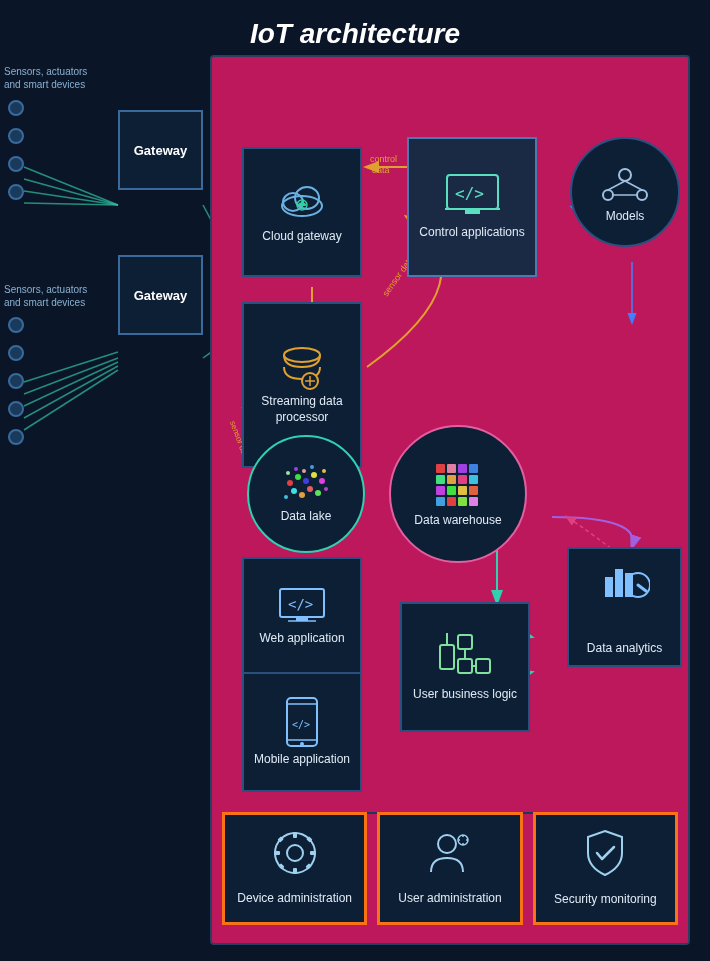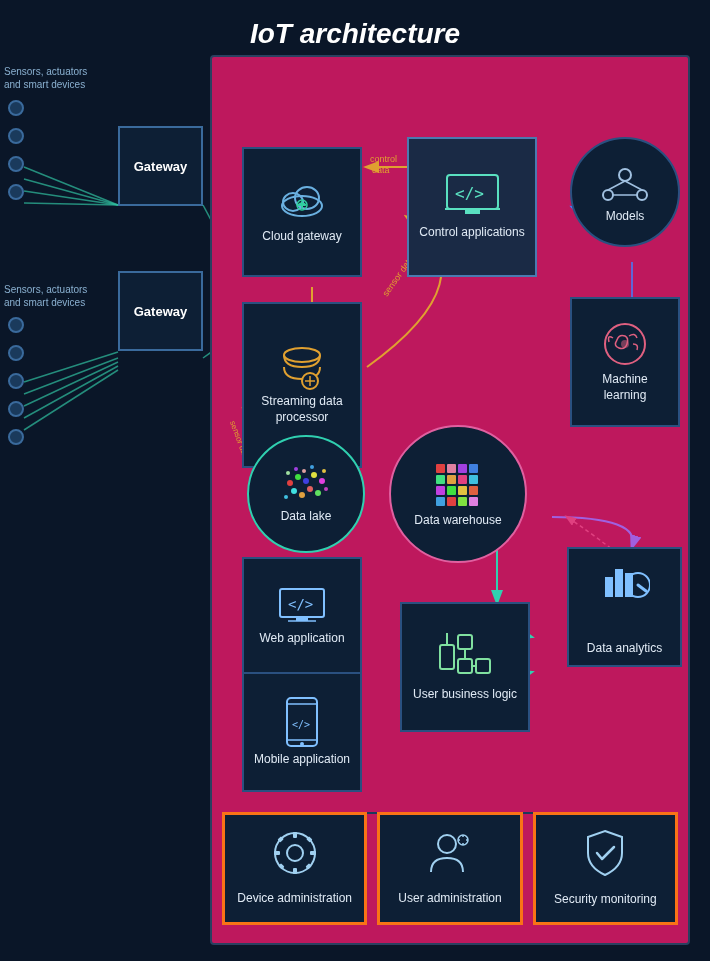--- a/index.html
+++ b/index.html
@@ -72,21 +72,20 @@
       height: 80px;
       border: 2px solid #3a6a9c;
       background: #0d1f35;
       display: flex;
       align-items: center;
       justify-content: center;
       font-size: 13px;
       font-weight: bold;
       color: #fff;
       text-align: center;
-      margin-top: 16px;
     }
     .gateway-box.top { top: 55px; }
     .gateway-box.bottom { top: 200px; }
     
     .connectors-svg {
       position: absolute;
       left: 0;
       top: 55px;
       width: 210px;
       height: 350px;
@@ -324,34 +323,20 @@
         <path d="M6 22 Q6 34 24 34 Q42 34 42 22" fill="none" stroke="#e0a030" stroke-width="2"></path>
         <circle cx="32" cy="36" r="8" fill="#0d1f35" stroke="#e0a030" stroke-width="2"></circle>
         <line x1="32" y1="31" x2="32" y2="41" stroke="#e0a030" stroke-width="1.5"></line>
         <line x1="27" y1="36" x2="37" y2="36" stroke="#e0a030" stroke-width="1.5"></line>
       </svg>
     </div>
     <div class="component-label">Streaming
 data processor</div>
   </div>
 
-  <div class="component-box" style="left:358px;top:240px;width:110px;height:130px;">
-    <div>
-      <svg width="52" height="48" viewBox="0 0 52 48">
-        <circle cx="26" cy="24" r="20" fill="none" stroke="#e06080" stroke-width="2"></circle>
-        <path d="M18 20 Q20 14 26 16 Q30 18 28 24 Q26 30 20 28 Q14 26 18 20" fill="none" stroke="#e06080" stroke-width="1.5"></path>
-        <circle cx="26" cy="24" r="4" fill="#e06080" opacity="0.5"></circle>
-        <path d="M30 16 Q36 12 38 18" fill="none" stroke="#e06080" stroke-width="1.5"></path>
-        <path d="M34 24 Q40 24 38 30" fill="none" stroke="#e06080" stroke-width="1.5"></path>
-        <path d="M14 18 Q8 14 10 22" fill="none" stroke="#e06080" stroke-width="1.5"></path>
-      </svg>
-    </div>
-    <div class="component-label">Machine
-learning</div>
-  </div>
 
   <div class="component-box rounded" style="left:177px;top:368px;width:138px;height:138px;border-radius:50%;border-color:#e060a0;">
     <div>
       <svg width="55" height="50" viewBox="0 0 55 50">
 
         <rect x="5" y="5" width="9" height="9" fill="#e04040" rx="1"></rect>
         <rect x="16" y="5" width="9" height="9" fill="#e080a0" rx="1"></rect>
         <rect x="27" y="5" width="9" height="9" fill="#a040e0" rx="1"></rect>
         <rect x="38" y="5" width="9" height="9" fill="#4080e0" rx="1"></rect>
         <rect x="5" y="16" width="9" height="9" fill="#40e080" rx="1"></rect>

